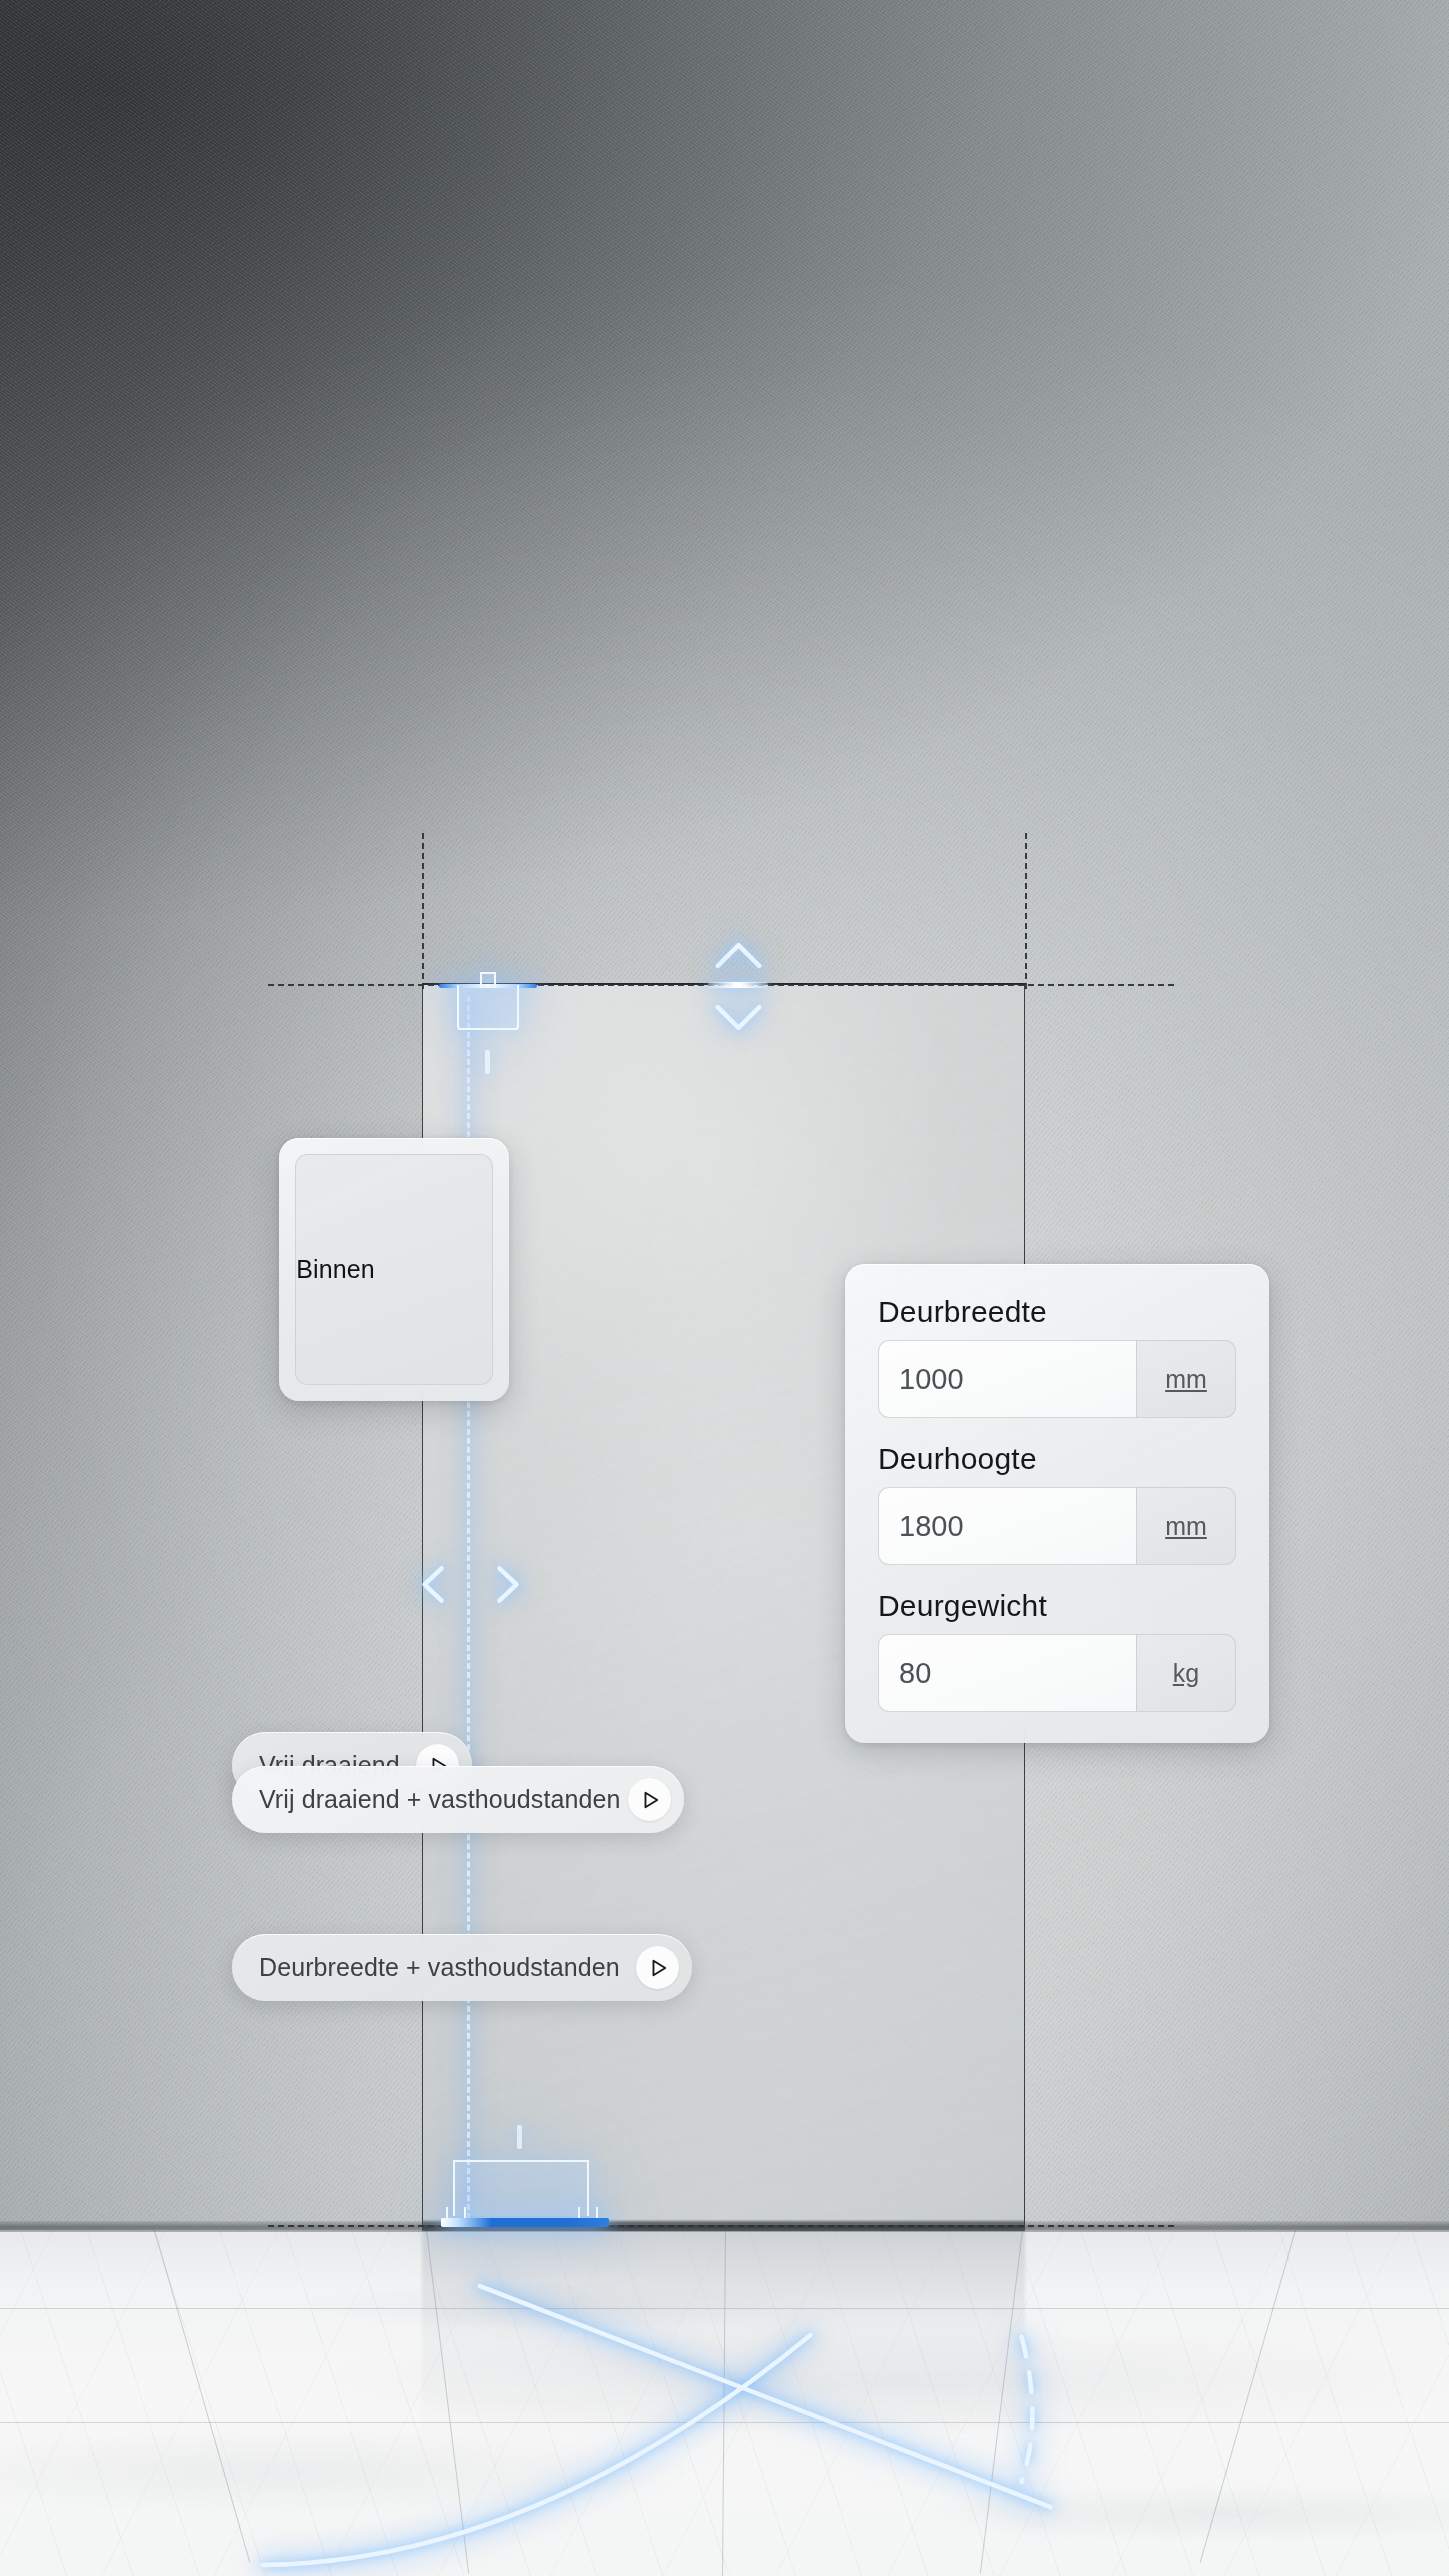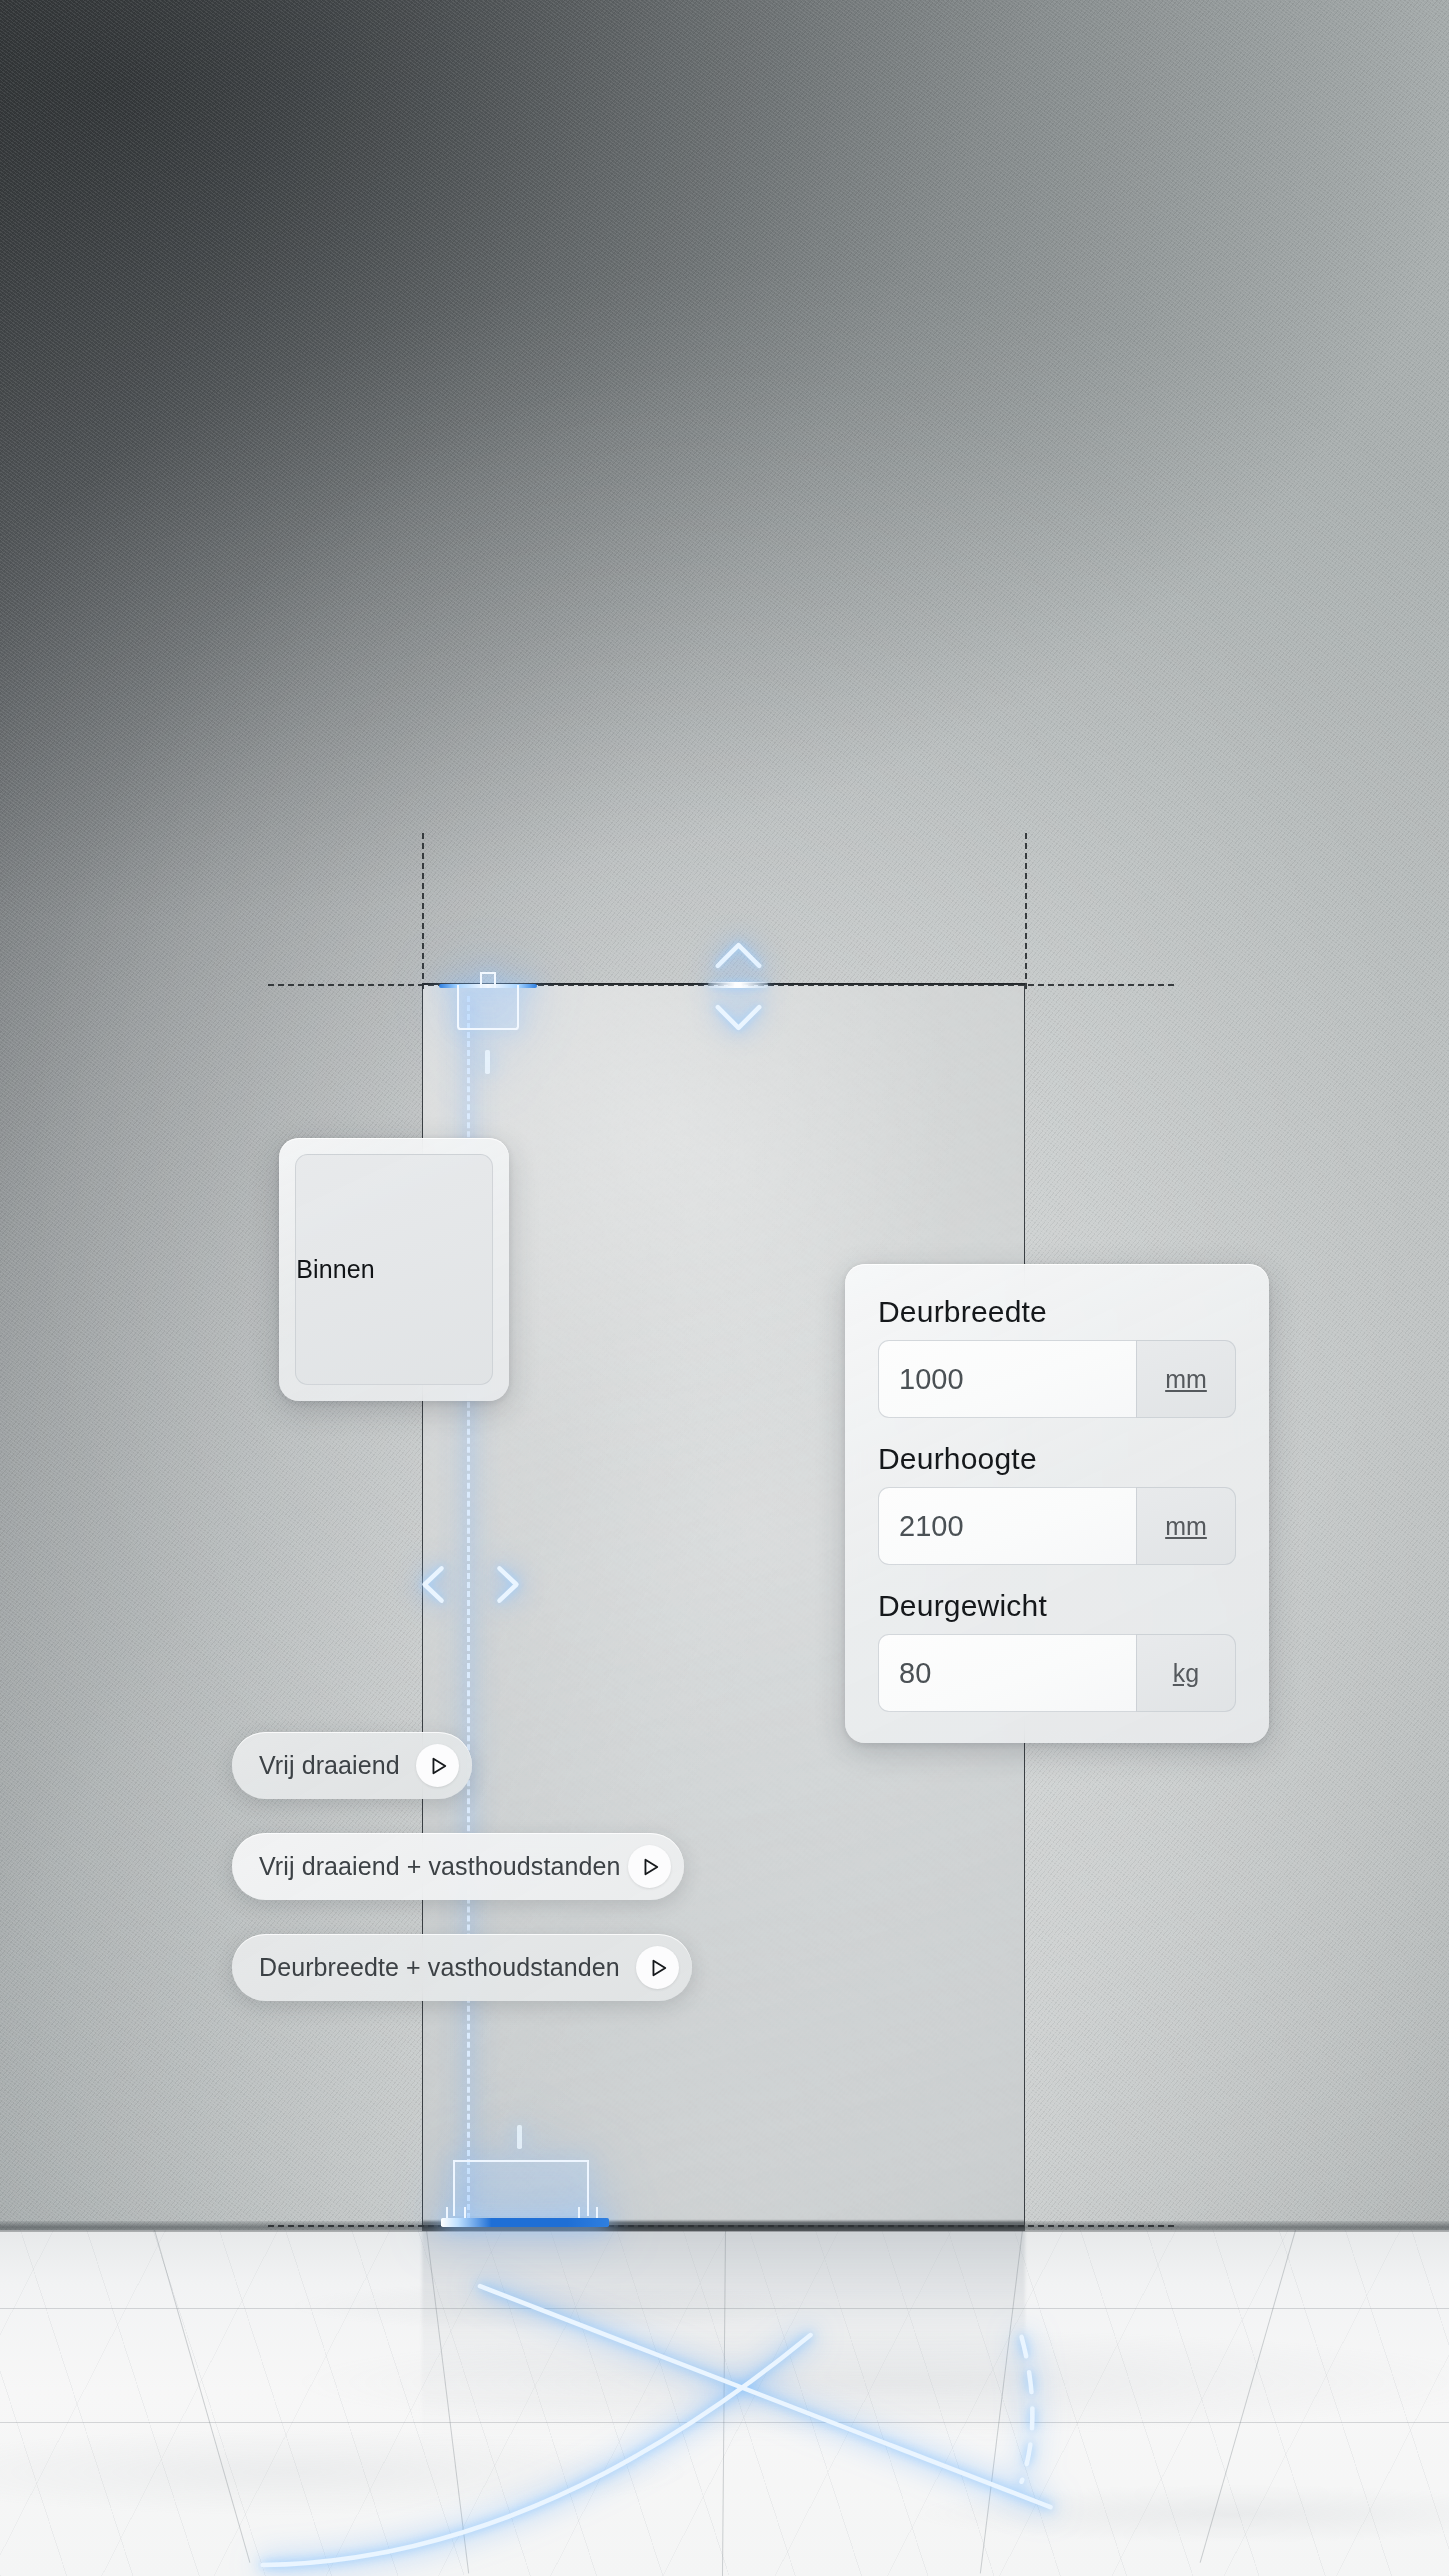--- a/index.html
+++ b/index.html
@@ -314,21 +314,21 @@
     font-size: 25px; color: #3c4145; white-space: nowrap; letter-spacing: 0.1px;
   }
   .pill-play {
     width: 43px; height: 43px; flex: none;
     border-radius: 50%;
     background: #fcfcfd;
     display: flex; align-items: center; justify-content: center;
     box-shadow: 0 0.9px 2.7px rgba(0,0,0,0.10);
   }
   #pill-0 { left: 232px; top: 1732px; }
-  #pill-1 { left: 232px; top: 1833px; gap: 8px; }
+  #pill-1 { left: 232px; top: 1766px; gap: 8px; }
   #pill-2 { left: 232px; top: 1934px; }
 </style>
 </head>
 <body>
 
 <div id="stage">
 
   <div class="wall"></div>
   <div class="wall-sheen"></div>
   <div class="wall-grain"></div>
@@ -414,21 +414,21 @@
       <div class="dim-label">Deurbreedte</div>
       <div class="dim-row">
         <div class="dim-input">1000</div>
         <div class="dim-unit">mm</div>
       </div>
     </div>
 
     <div>
       <div class="dim-label">Deurhoogte</div>
       <div class="dim-row">
-        <div class="dim-input">2100</div>
+        <div class="dim-input">1800</div>
         <div class="dim-unit">mm</div>
       </div>
     </div>
 
     <div>
       <div class="dim-label">Deurgewicht</div>
       <div class="dim-row">
         <div class="dim-input">80</div>
         <div class="dim-unit">kg</div>
       </div>

